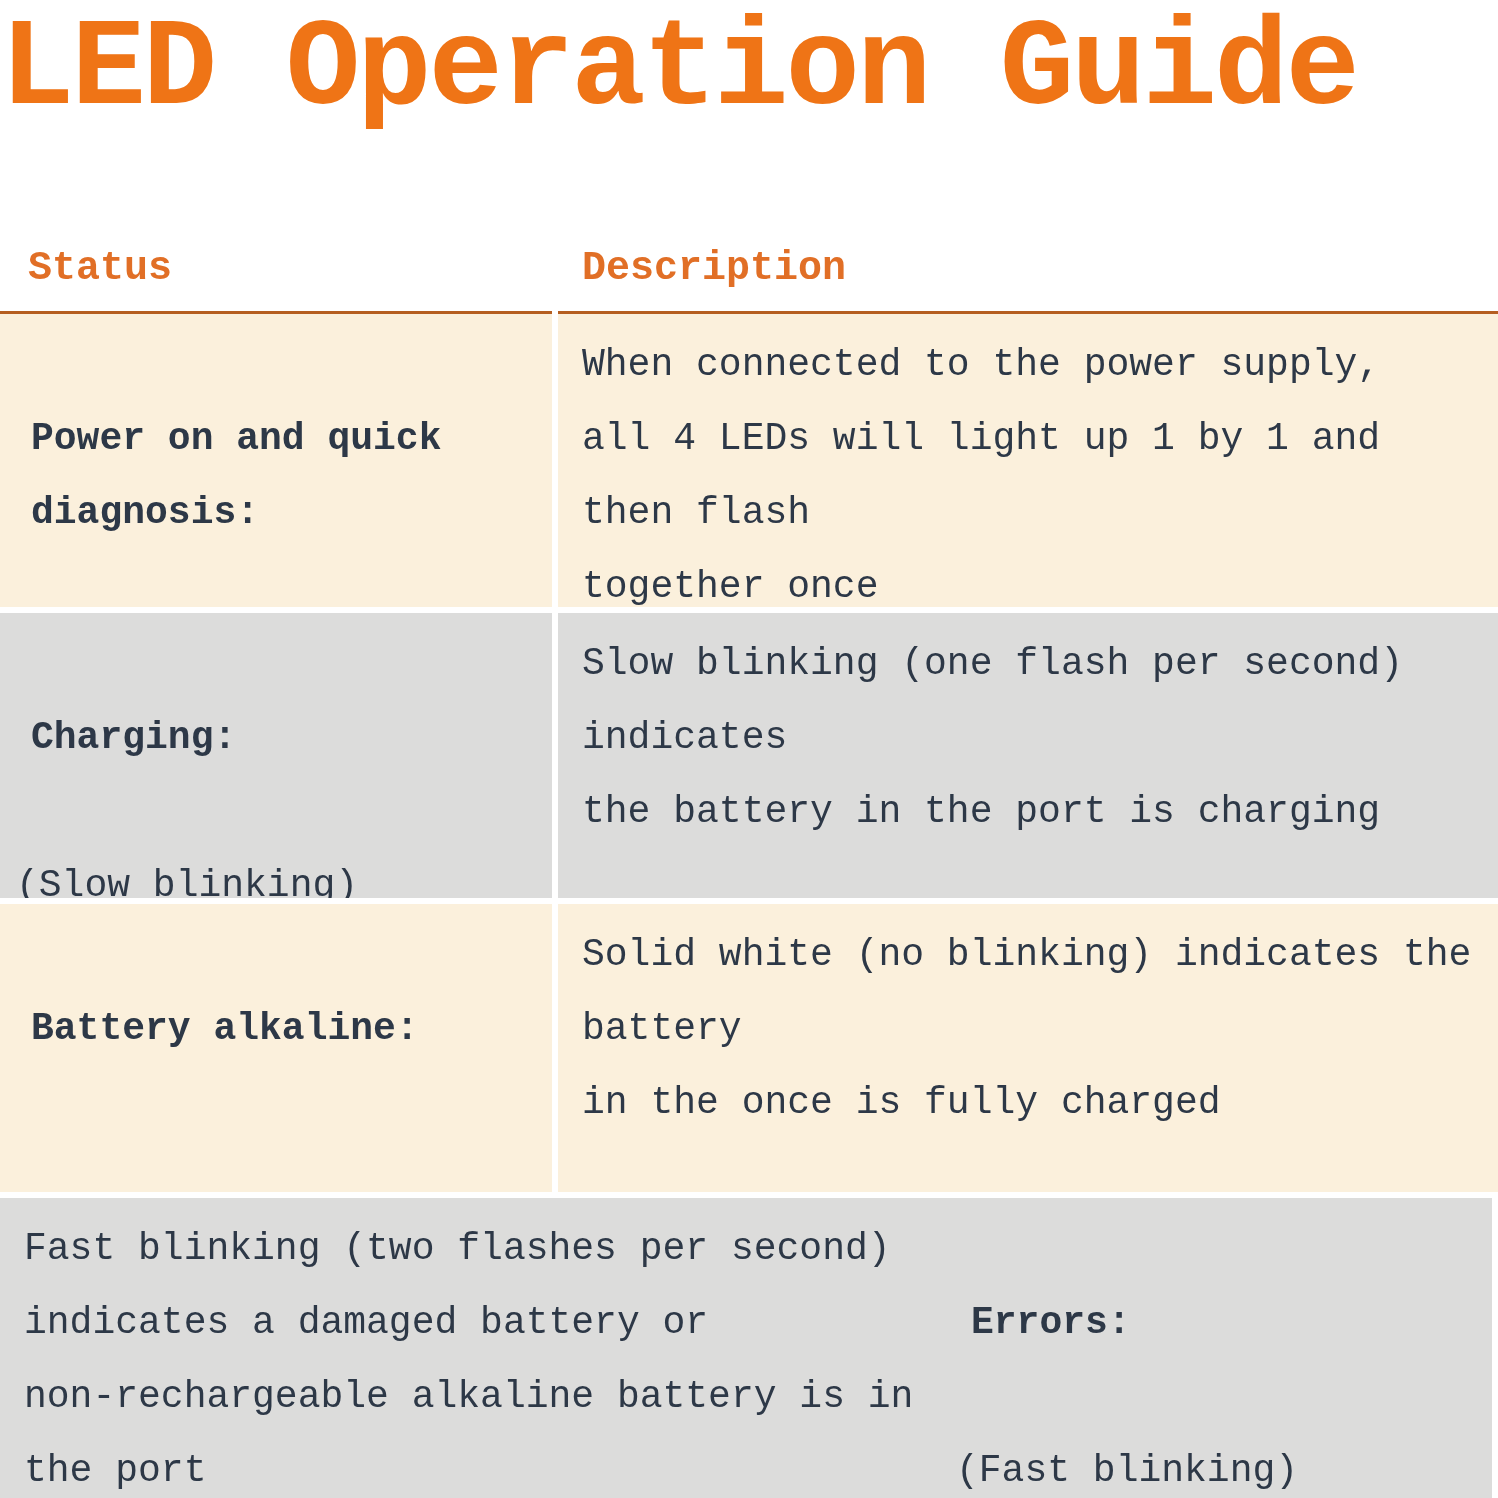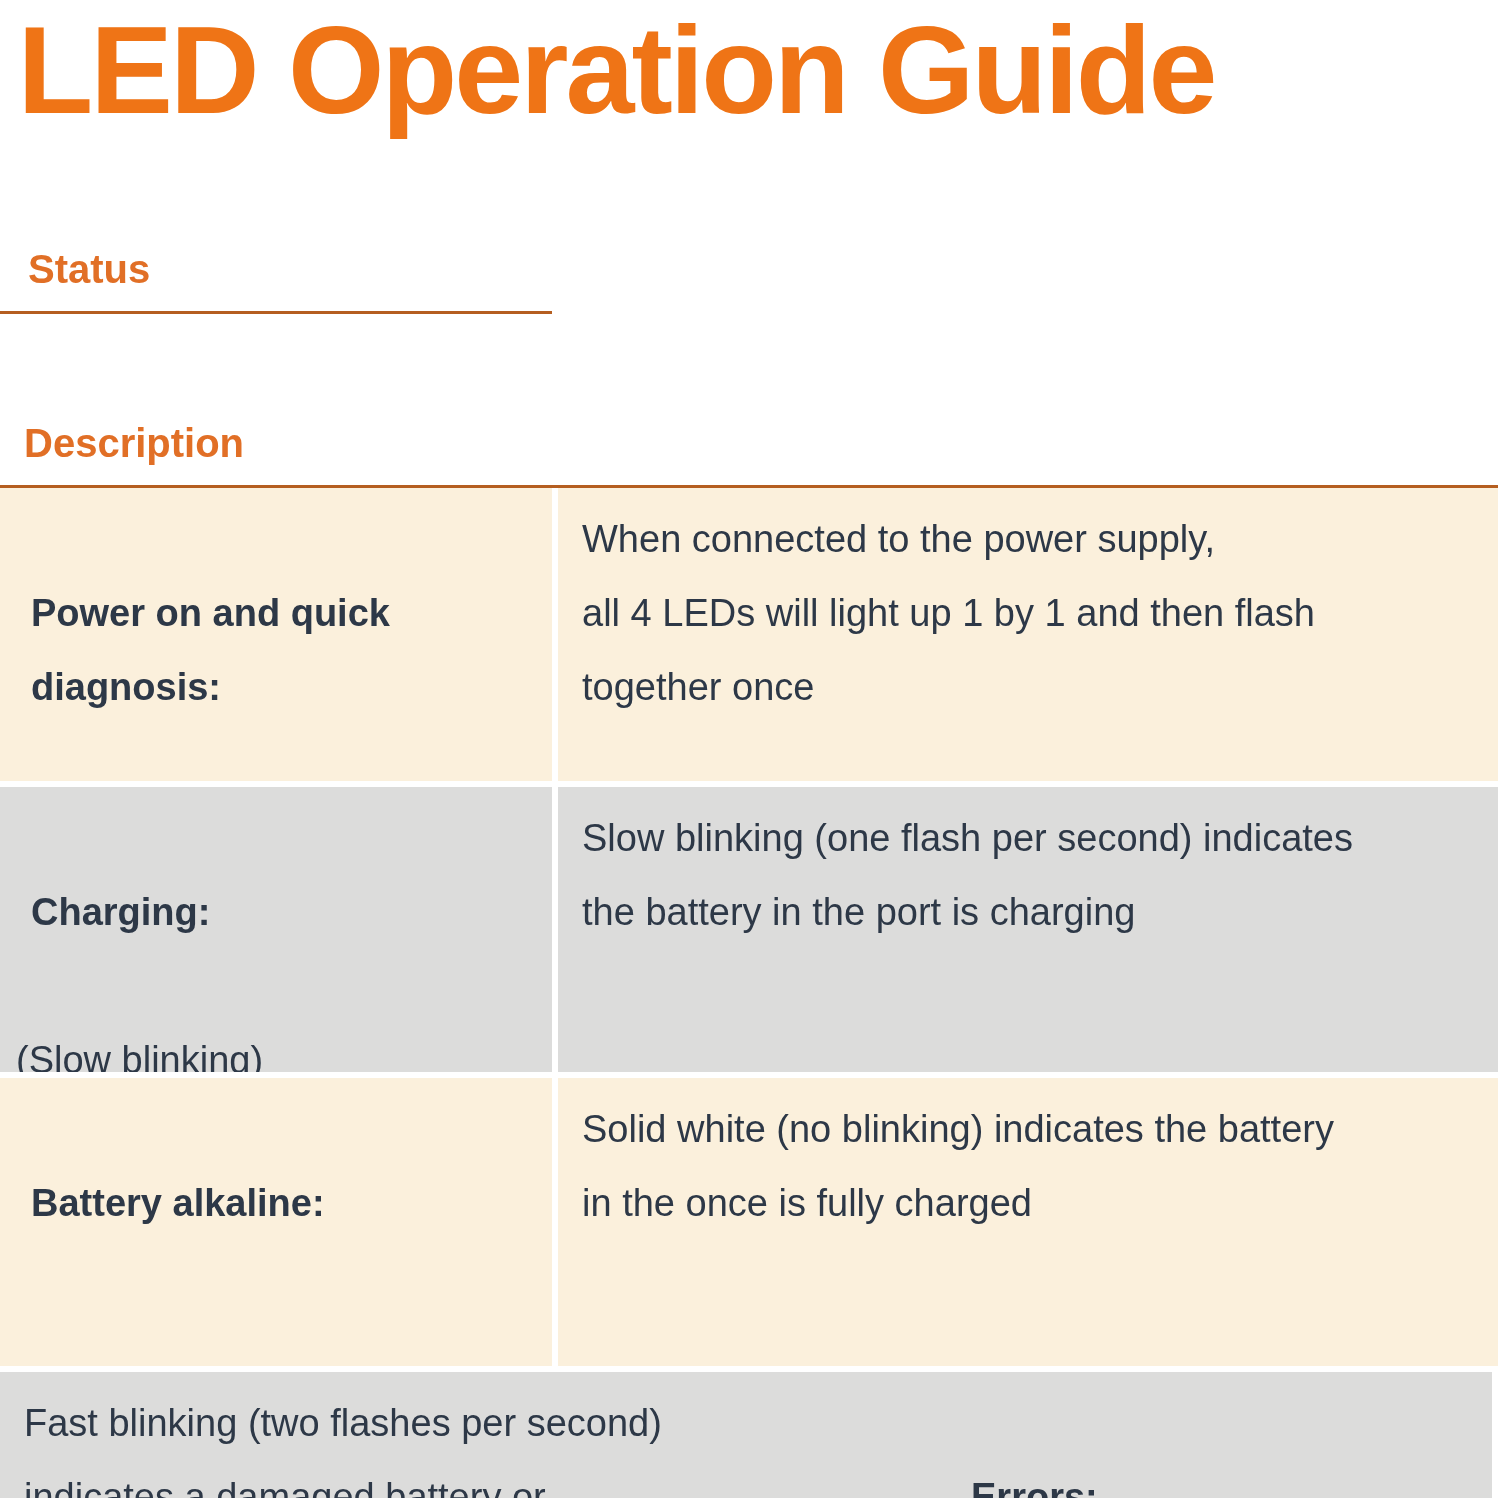--- a/index.html
+++ b/index.html
@@ -12,38 +12,38 @@
     height: 1498px;
     overflow: hidden;
     font-family: "Liberation Sans", sans-serif;
     color: var(--text, #2D3847);
   }
   .page {
     width: 1232px;
     height: 1498px;
     background: var(--background, #FFFFFF);
     box-sizing: border-box;
+    font-family: Liberation Mono, monospace;
   }
   .title {
     margin: 0;
     height: 140px;
     font-size: 124px;
     line-height: 140px;
     font-weight: bold;
     letter-spacing: -3px;
     text-align: center;
     color: var(--title, #EF7416);
     white-space: nowrap;
   }
   .guide-table {
     width: 1498px;
   }
   .thead {
     display: flex;
-    flex-direction: column;
   }
   .th {
     box-sizing: border-box;
     padding: 105px 0 18px 28px;
     font-size: 40px;
     line-height: 48px;
     font-weight: bold;
     color: var(--header, #E16F26);
     border-bottom: 3px solid var(--rule, #B55E20);
   }

